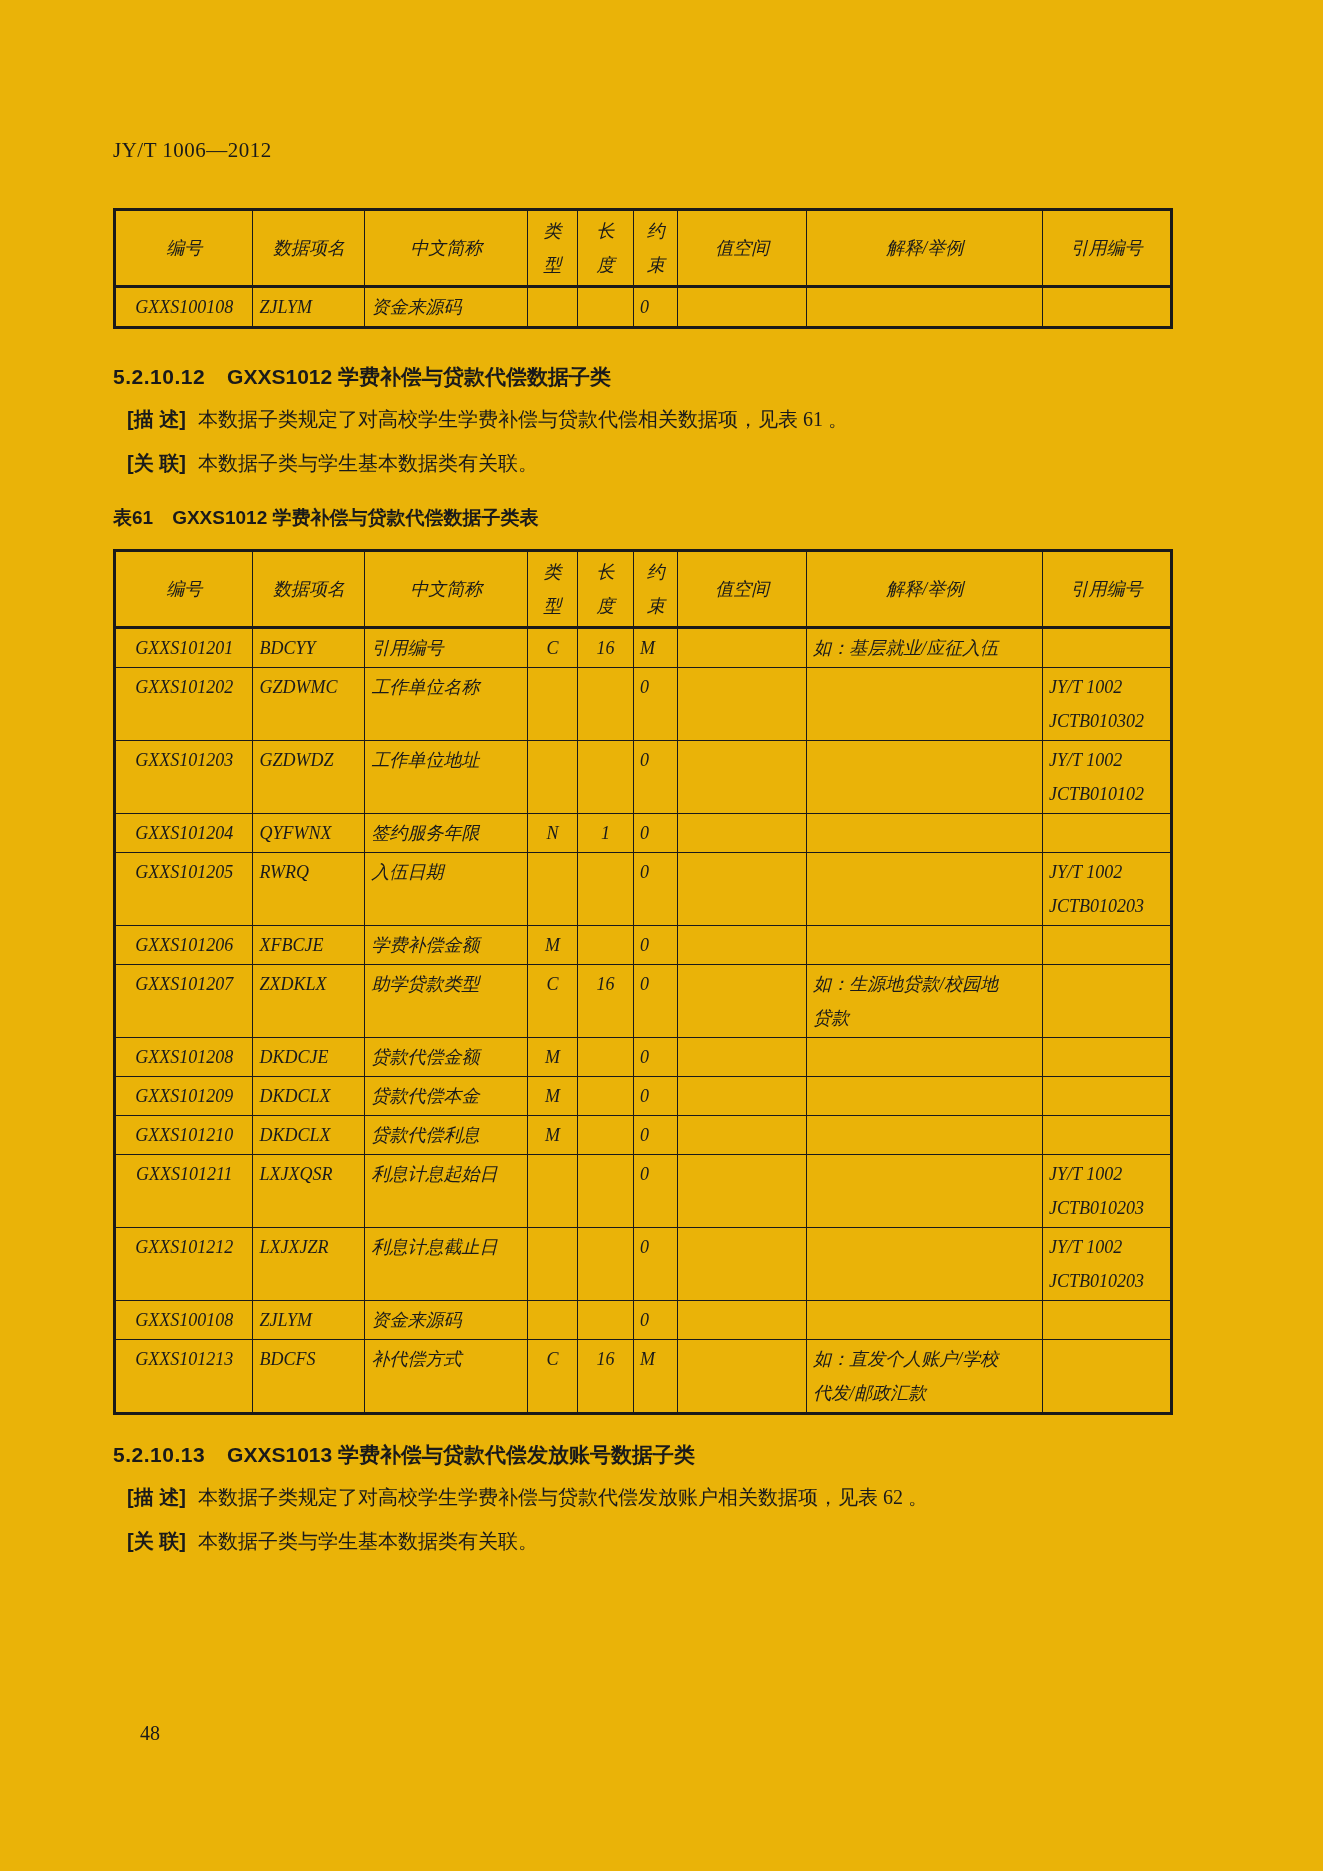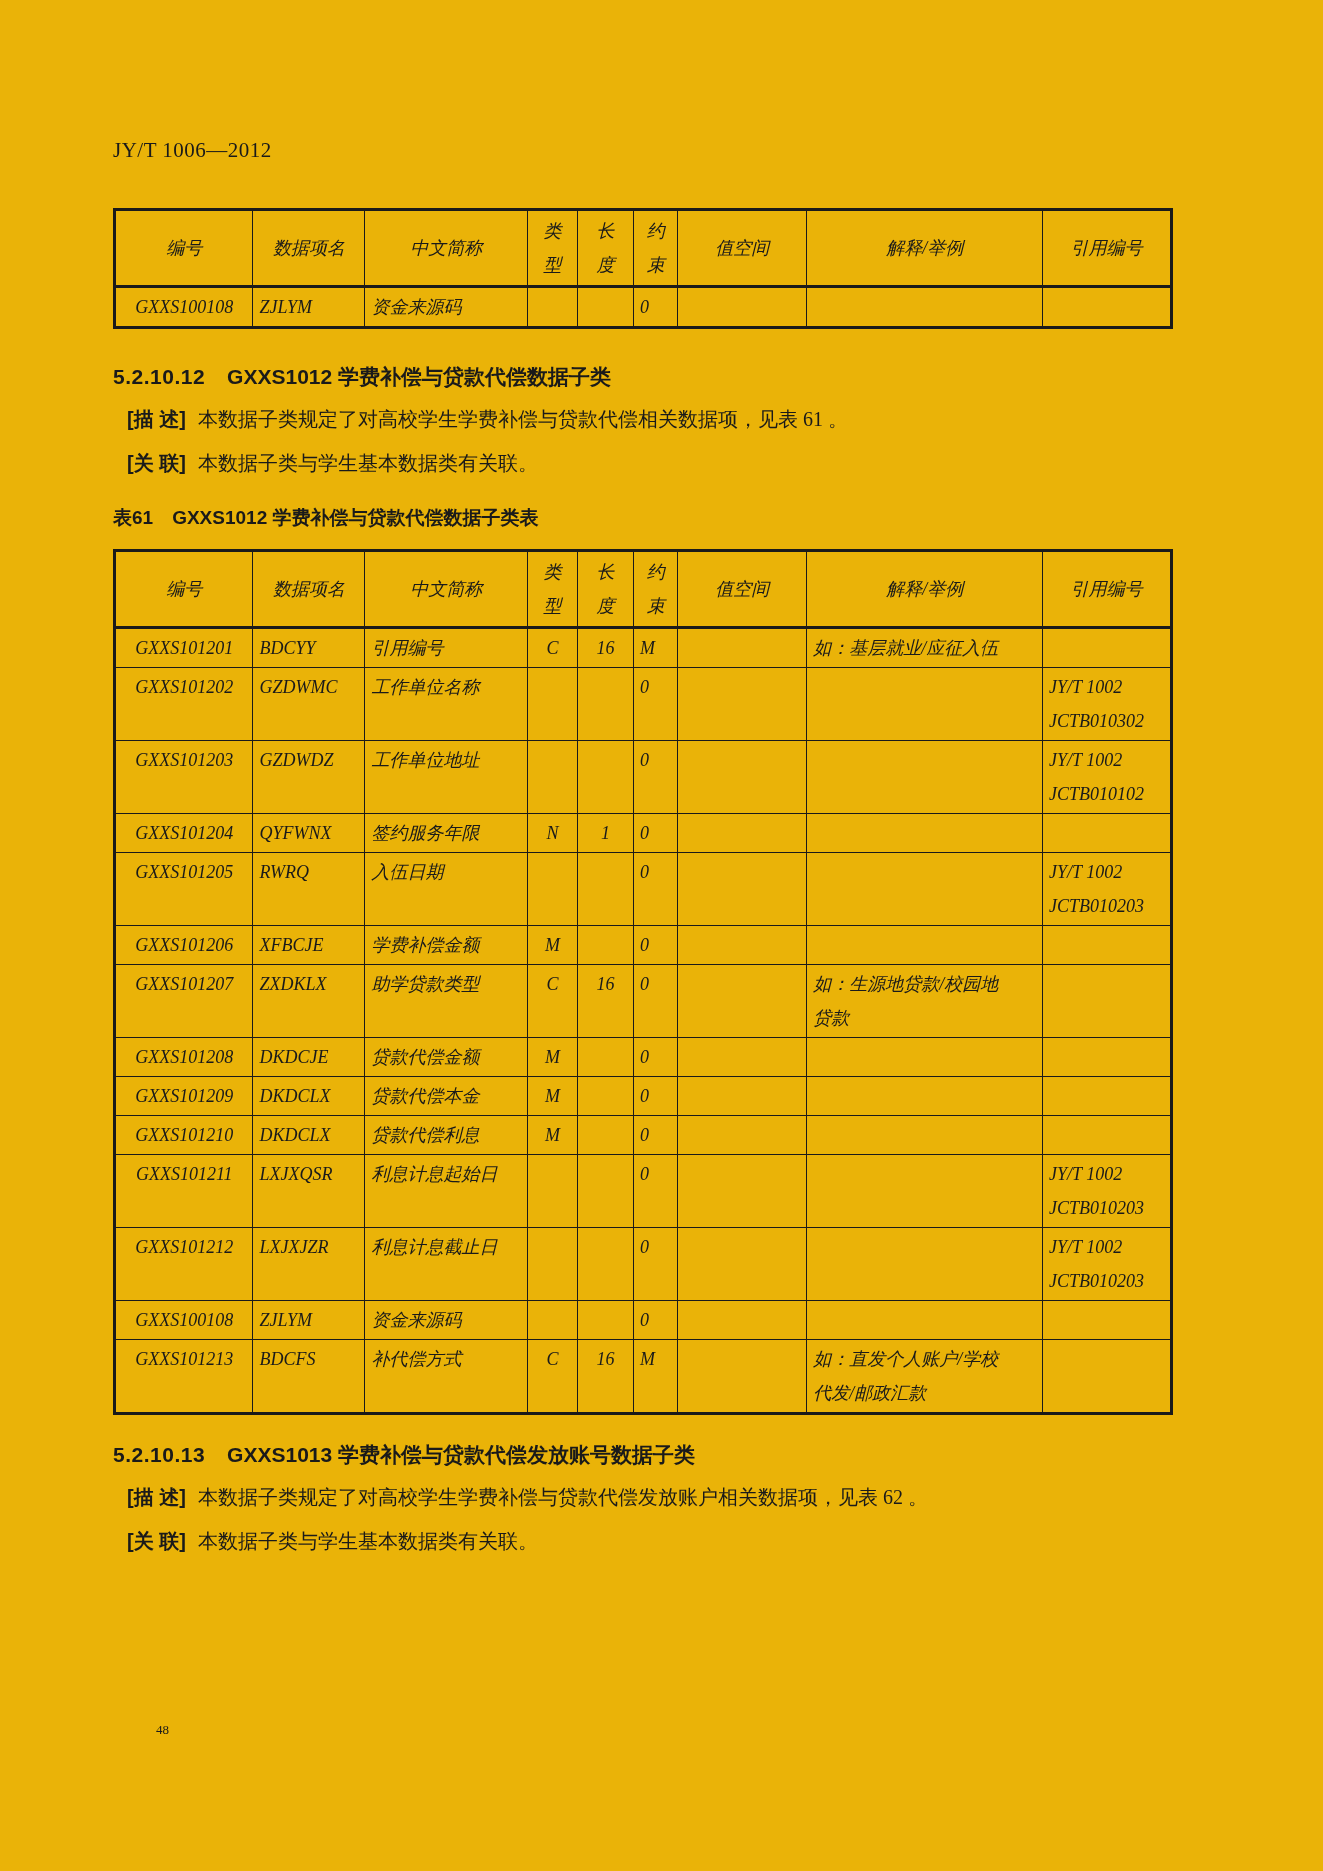--- a/index.html
+++ b/index.html
@@ -91,22 +91,22 @@
   .table-caption {
     margin-top:26px;
     margin-bottom:18px;
     text-align:left;
     font-family:"Liberation Sans", sans-serif;
     font-weight:bold;
     font-size:19px;
   }
   .page-number {
     position:absolute;
-    left:156px; top:1722px;
-    font-size:13px;
+    left:140px; top:1722px;
+    font-size:20px;
     font-family:"Liberation Serif", serif;
   }
 </style>
 </head>
 <body>
 
 <div class="page">
   <div class="content">
 
     <div class="doc-header">JY/T 1006—2012</div>

